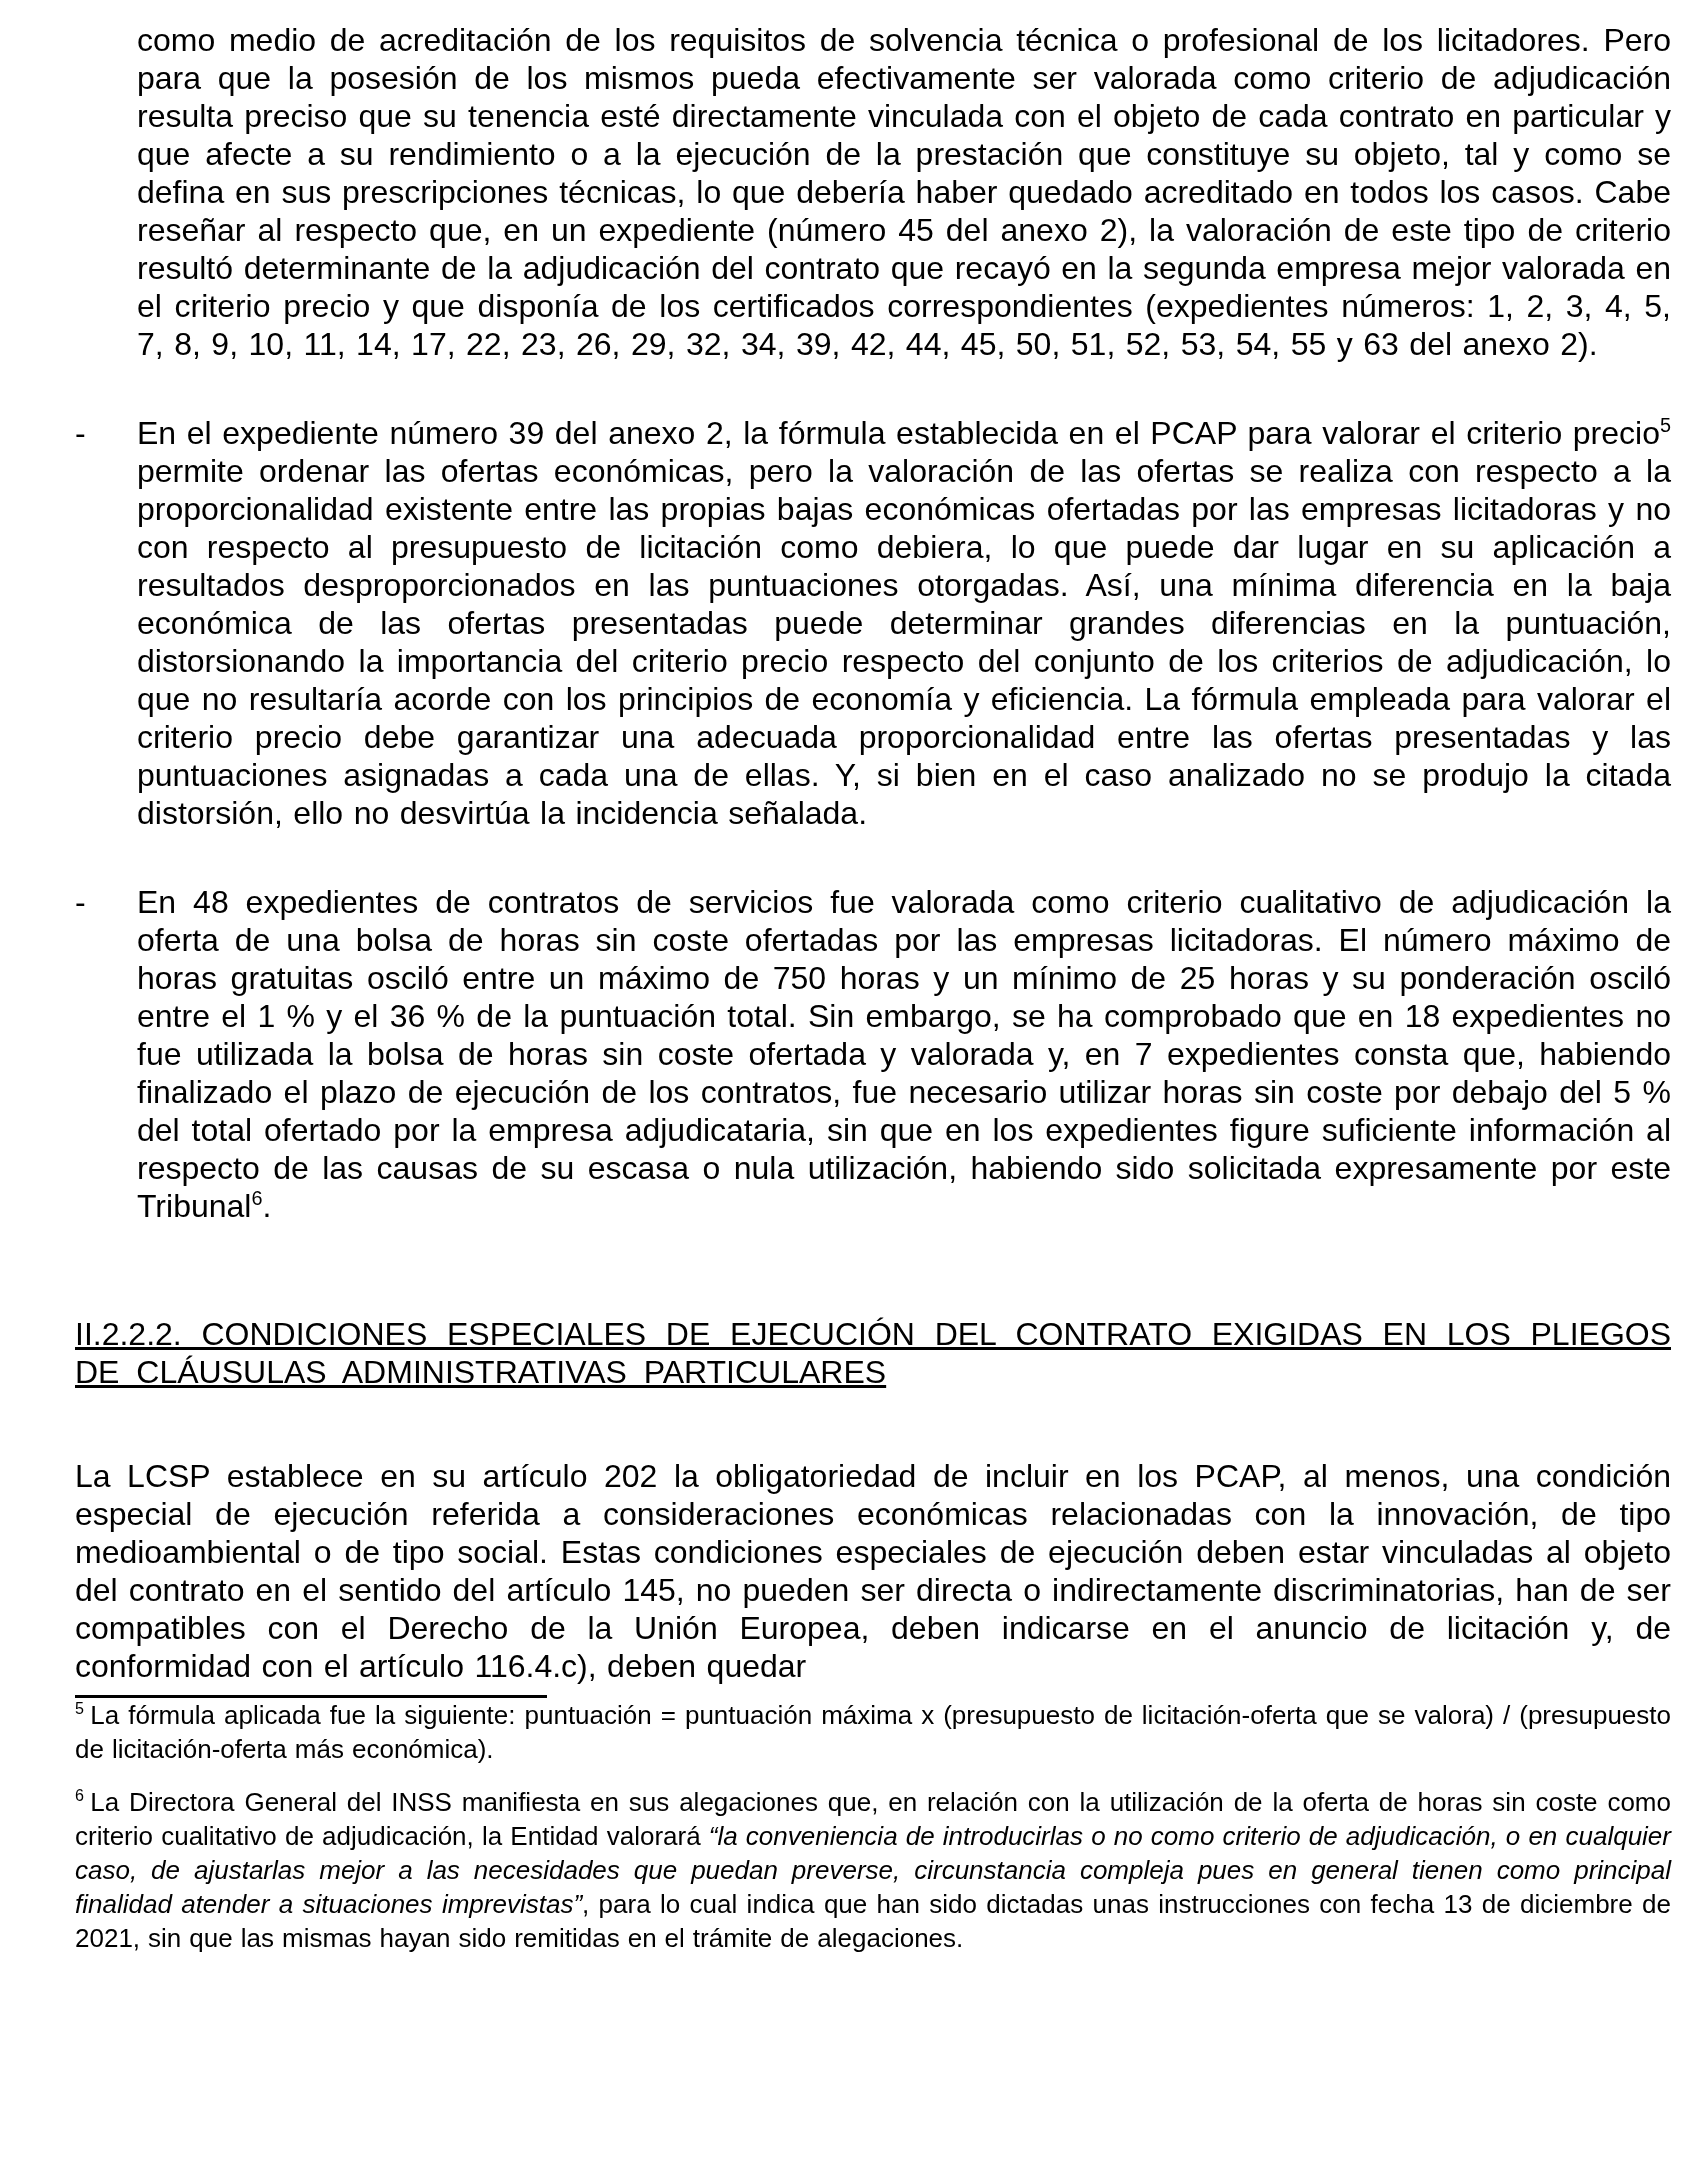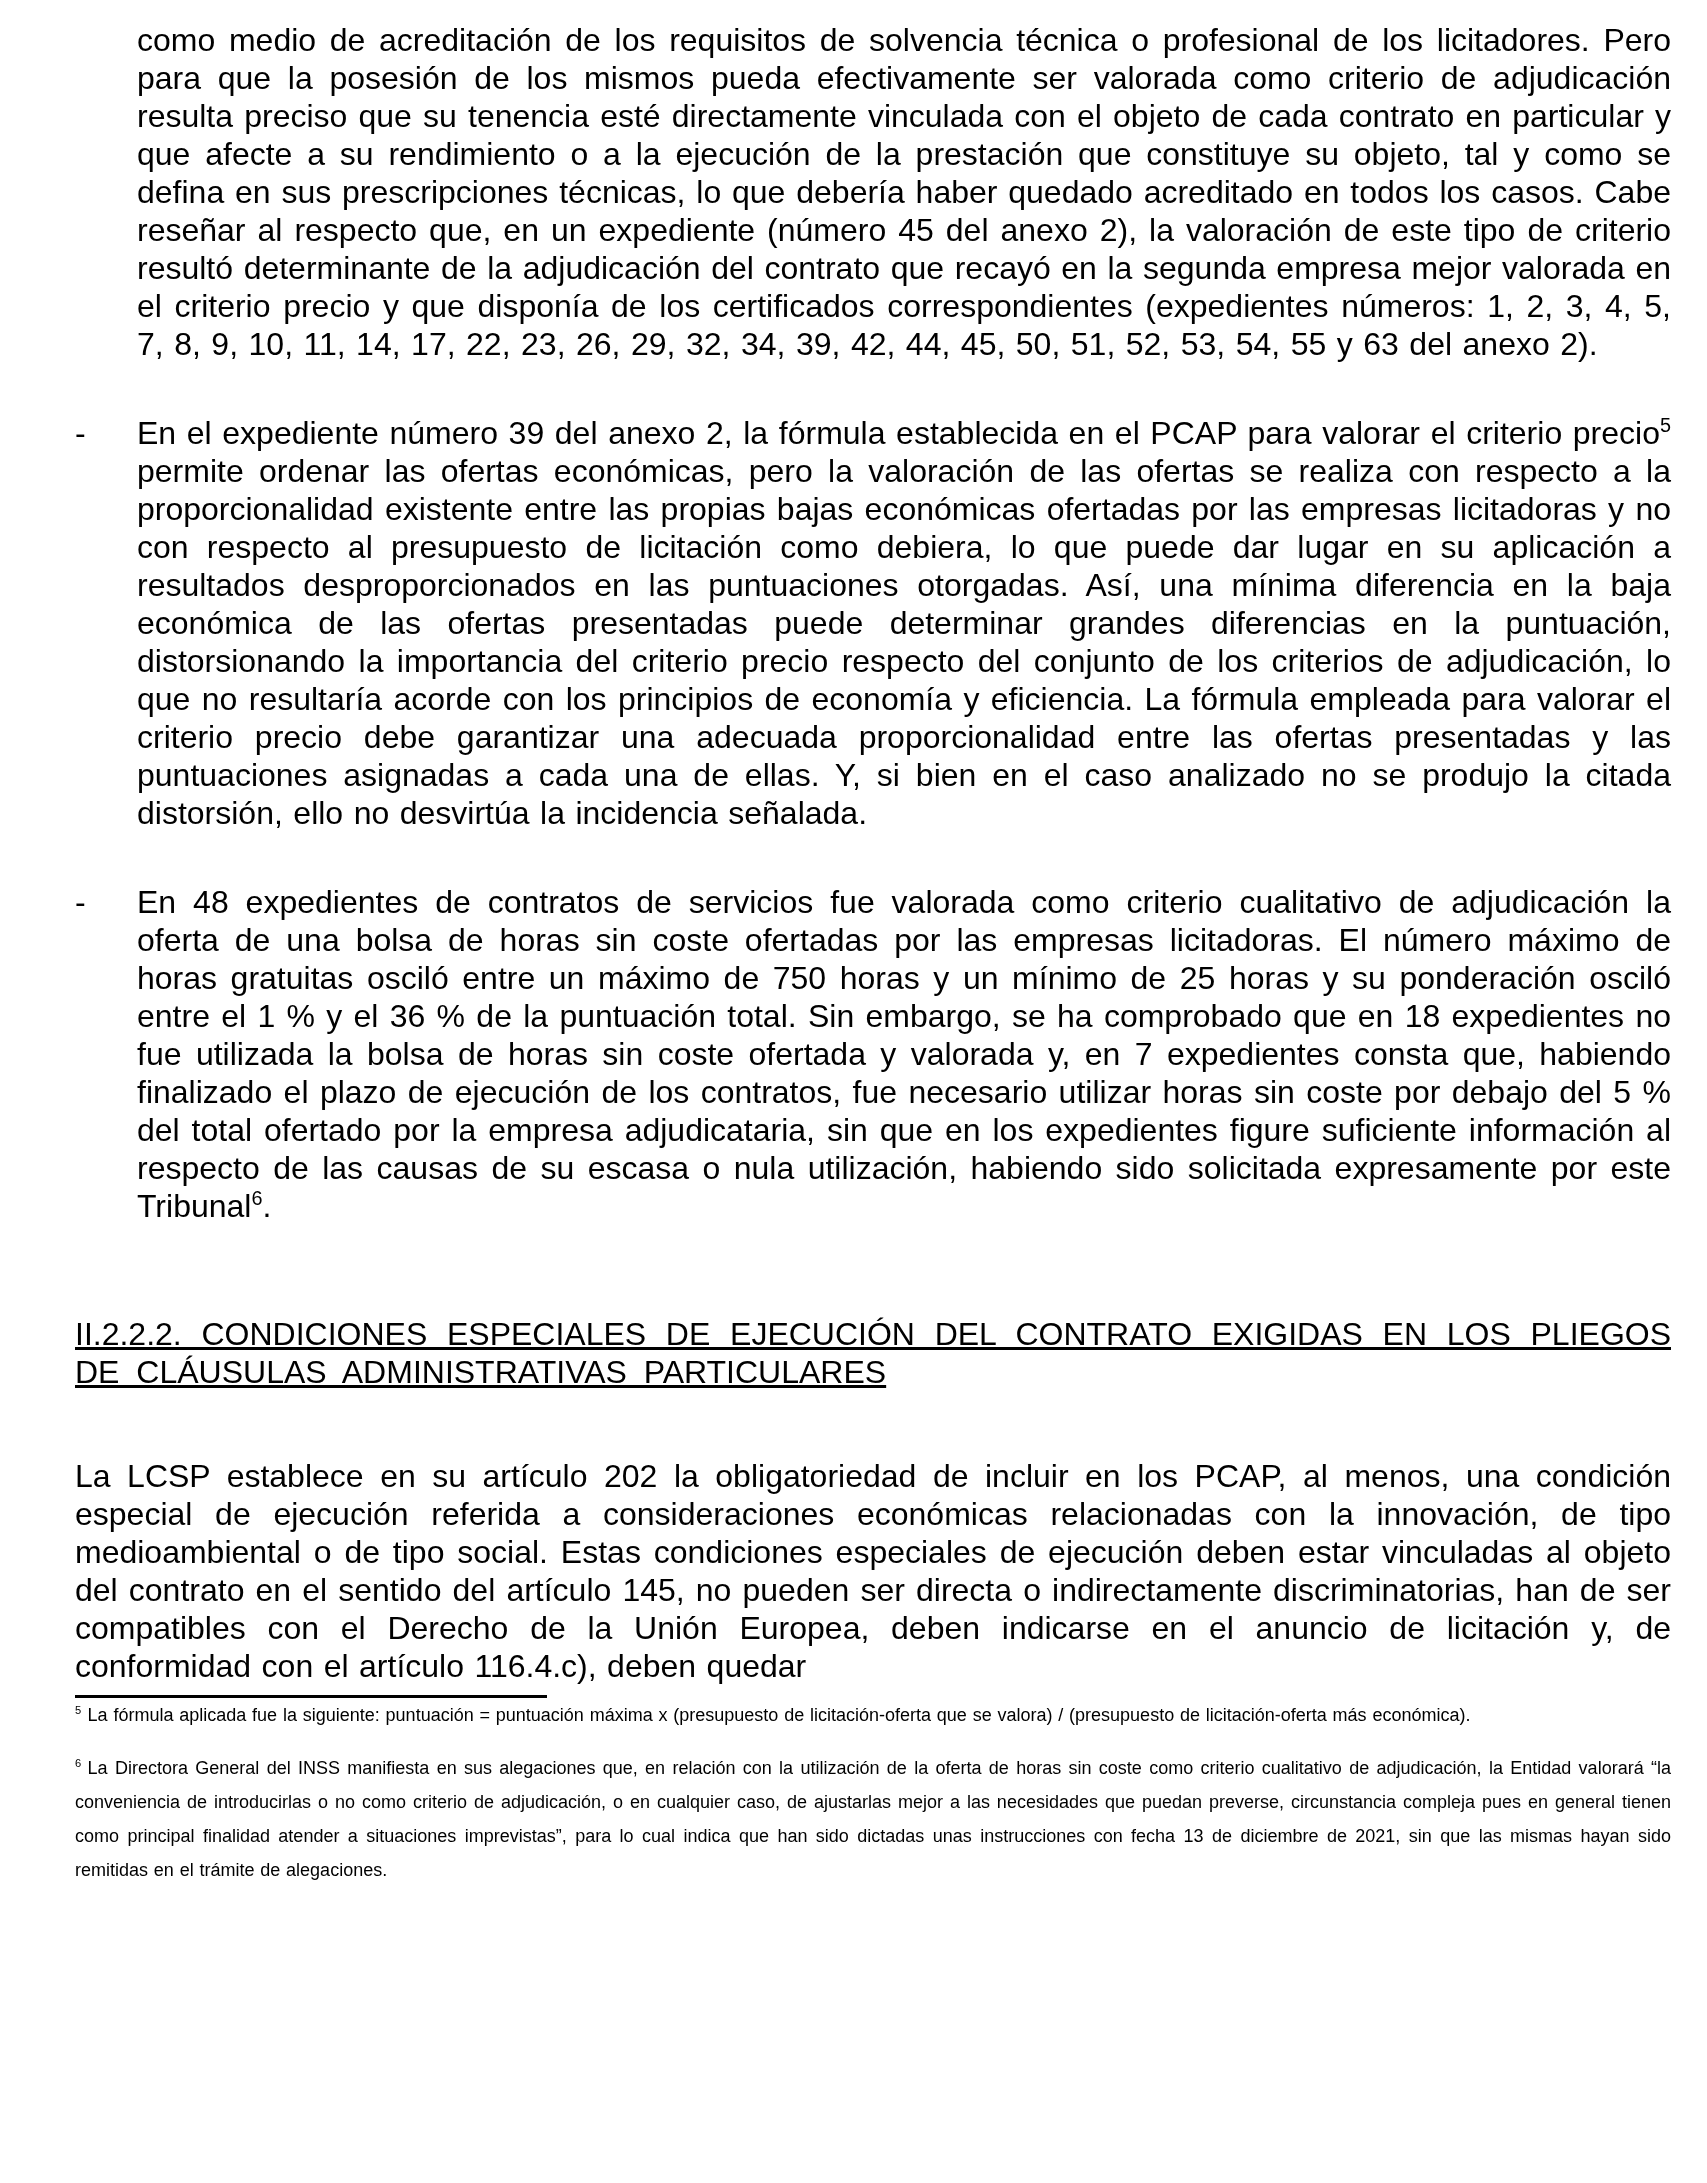--- a/index.html
+++ b/index.html
@@ -30,30 +30,30 @@
     text-align: left;
   }
   .page > .block + .block.bullet { margin-top: 51px; }
   .heading.block { margin-top: 90px; word-spacing: 8px; text-decoration: underline; }
   .page > .heading + .block { margin-top: 66px; }
   .sup {
     vertical-align: super;
     font-size: 0.62em;
     line-height: 0;
   }
-  .italic { }
+  .italic { font-style: italic; }
   .fn-area { margin-top: 9.6px; }
   .fn-rule {
     width: 472px; height: 0;
     border: none;
     border-top: 3.2px solid #000000;
     margin: 0;
   }
   .fn {
-    font-size: 18px;
+    font-size: 26px;
     line-height: 34px;
     text-align: justify;
     word-spacing: 0.8px;
   }
   .fn-area > .fn:first-of-type { margin-top: 16px; }
   .fn-area > .fn + .fn { margin-top: 19px; }
   .fn .fn-num { margin-right: 6.4px; }
 </style>
 </head>
 <body>

